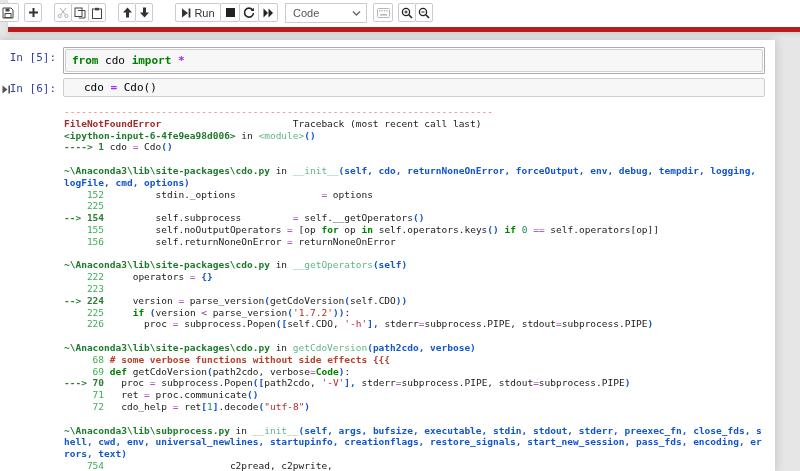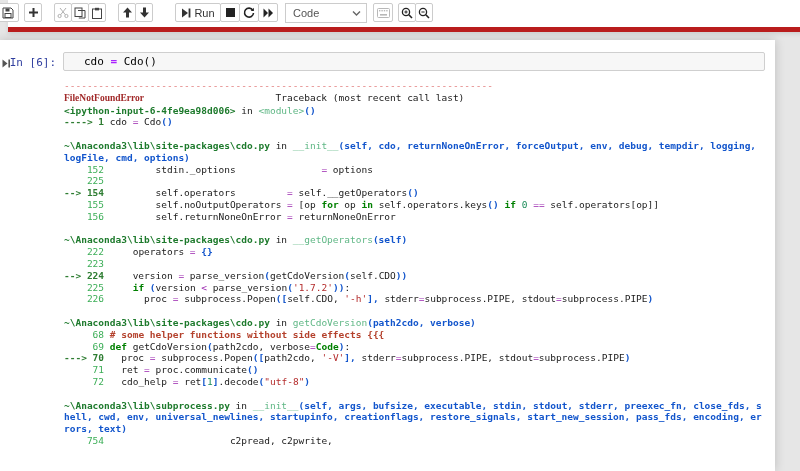--- a/index.html
+++ b/index.html
@@ -19,38 +19,38 @@
   .sel{box-sizing:border-box;position:relative;height:20px;margin-top:3px;width:82px;border:1px solid #ccc;
        border-radius:0;background:#fff;font-size:11px;color:#555;display:inline-flex;
        align-items:center;padding-left:7px;cursor:pointer;}
   .sel svg{position:absolute;right:5px;top:6px;}
   icon,.ic{display:inline-flex;}
   
   .page{position:absolute;top:40px;left:0;width:775px;height:431px;background:#fff;
         box-shadow:0 0 10px rgba(0,0,0,.18);overflow:hidden;}
   .cell{display:flex;align-items:flex-start;}
   .cell1{margin:7px 10px 0 0;}
-  .cell2{margin:12px 10px 0 0;}
+  .cell2{margin:4px 10px 0 0;}
   .promptcol{position:relative;flex:0 0 63px;box-sizing:border-box;text-align:right;padding:4px 7px 0 0;
              font-family:"DejaVu Sans Mono",monospace;font-size:11px;color:#303F9F;white-space:nowrap;}
   .runmark{position:absolute;left:2px;top:6px;}
   .selwrap{flex:1;border:1px solid #ababab;padding:1px;border-radius:1px;}
   .cmbox{box-sizing:border-box;border:1px solid #cfcfcf;background:#f7f7f7;border-radius:2px;
          padding:4px 6px;font-family:"DejaVu Sans Mono",monospace;font-size:11px;color:#000;
          white-space:pre;cursor:text;}
   .cell2 .cmbox{flex:1;padding:2px 20px;}
   
   .kw{color:#008000;font-weight:bold;}
   .opp{color:#AA22FF;font-weight:bold;}
   
   .outputarea{margin-top:9px;padding-left:64px;}
   .tb{width:702px;margin:0;font-family:"DejaVu Sans Mono",monospace;font-size:9.5px;
       line-height:11.8px;color:#1a1a1a;white-space:pre-wrap;word-break:break-all;}
   .tb-dash{color:#e27c7c;}
-  .tb-ename{color:#a22b2b;font-weight:bold;font-family:Liberation Serif, serif;}
+  .tb-ename{color:#a22b2b;font-weight:bold;}
   .tb-path{color:#1d7a2c;font-weight:bold;}
   .tb-func{color:#5fb785;}
   .tb-args{color:#1255cc;font-weight:bold;}
   .tb-blue{color:#1255cc;font-weight:bold;}
   .tb-lineno{color:#3cae57;}
   .tb-arrow{color:#2e7d32;font-weight:bold;}
   .tb-kw{color:#008000;font-weight:bold;}
   .tb-op{color:#9b27af;}
   .tb-num{color:#1c8c5a;}
   .tb-str{color:#b42c2c;text-align:center;}
@@ -202,20 +202,26 @@
               <path d="M7.8 7.8L11 11" stroke-width="1.6"></path>
               <path d="M3.4 5h3.2" stroke-width="1"></path>
             </svg>
         </span>
       </button>
     </span>
   </div>
 
   <div class="page">
 
+    <div class="cell cell1">
+      <div class="promptcol">In [5]:</div>
+      <div class="selwrap">
+        <div class="cmbox"><span class="kw">from</span><span> cdo </span><span class="kw">import</span><span> </span><span class="opp">*</span></div>
+      </div>
+    </div>
 
     <div class="cell cell2">
       <div class="promptcol">
         <span class="runmark">
           <svg width="9" height="9" viewBox="0 0 9 9">
               <path d="M0.5 0.5L5.5 4.5L0.5 8.5z" fill="#555"></path>
               <rect x="6.4" y="0.5" width="1.6" height="8" fill="#555"></rect>
             </svg>
         </span>
         <span>In [6]:</span>
@@ -225,33 +231,33 @@
 
     <div class="outputarea">
       <pre class="tb"><span class="tb-dash">---------------------------------------------------------------------------</span>
 <span class="tb-ename">FileNotFoundError</span><span>                       Traceback (most recent call last)</span>
 <span class="tb-path">&lt;ipython-input-6-4fe9ea98d006&gt;</span><span> in </span><span class="tb-func">&lt;module&gt;</span><span class="tb-blue">()</span>
 <span class="tb-arrow">----&gt; 1</span><span> cdo </span><span class="tb-op">=</span><span> Cdo</span><span class="tb-blue">()</span>
 
 <span class="tb-path">~\Anaconda3\lib\site-packages\cdo.py</span><span> in </span><span class="tb-func">__init__</span><span class="tb-args">(self, cdo, returnNoneOnError, forceOutput, env, debug, tempdir, logging, logFile, cmd, options)</span>
 <span class="tb-lineno">    152</span><span>         stdin._options               </span><span class="tb-op">=</span><span> options</span>
 <span class="tb-lineno">    225</span>
-<span class="tb-arrow">--&gt; 154</span><span>         self.operators         </span><span class="tb-op">=</span><span> self.__getOperators</span><span class="tb-blue">()</span>
+<span class="tb-arrow">--&gt; 154</span><span>         self.subprocess         </span><span class="tb-op">=</span><span> self.__getOperators</span><span class="tb-blue">()</span>
 <span class="tb-lineno">    155</span><span>         self.noOutputOperators </span><span class="tb-op">=</span><span> [op </span><span class="tb-kw">for</span><span> op </span><span class="tb-kw">in</span><span> self.operators.keys</span><span class="tb-blue">()</span><span> </span><span class="tb-kw">if</span><span> </span><span class="tb-num">0</span><span> </span><span class="tb-op">==</span><span> self.operators[op]]</span>
 <span class="tb-lineno">    156</span><span>         self.returnNoneOnError </span><span class="tb-op">=</span><span> returnNoneOnError</span>
 
 <span class="tb-path">~\Anaconda3\lib\site-packages\cdo.py</span><span> in </span><span class="tb-func">__getOperators</span><span class="tb-args">(self)</span>
 <span class="tb-lineno">    222</span><span>     operators </span><span class="tb-op">=</span><span> </span><span class="tb-blue">{}</span>
 <span class="tb-lineno">    223</span>
 <span class="tb-arrow">--&gt; 224</span><span>     version </span><span class="tb-op">=</span><span> parse_version</span><span class="tb-blue">(</span><span>getCdoVersion</span><span class="tb-blue">(</span><span>self.CDO</span><span class="tb-blue">))</span>
 <span class="tb-lineno">    225</span><span>     </span><span class="tb-kw">if</span><span> </span><span class="tb-blue">(</span><span>version </span><span class="tb-op">&lt;</span><span> parse_version</span><span class="tb-blue">(</span><span class="tb-str">'1.7.2'</span><span class="tb-blue">))</span><span>:</span>
 <span class="tb-lineno">    226</span><span>       proc </span><span class="tb-op">=</span><span> subprocess.Popen</span><span class="tb-blue">([</span><span>self.CDO, </span><span class="tb-str">'-h'</span><span class="tb-blue">],</span><span> stderr</span><span class="tb-op">=</span><span>subprocess.PIPE, stdout</span><span class="tb-op">=</span><span>subprocess.PIPE</span><span class="tb-blue">)</span>
 
 <span class="tb-path">~\Anaconda3\lib\site-packages\cdo.py</span><span> in </span><span class="tb-func">getCdoVersion</span><span class="tb-args">(path2cdo, verbose)</span>
-<span class="tb-lineno">     68</span><span> </span><span class="tb-comment"># some helper functions without side effects {{{</span>
+<span class="tb-lineno">     68</span><span> </span><span class="tb-comment"># some verbose functions without side effects {{{</span>
 <span class="tb-lineno">     69</span><span> </span><span class="tb-kw">def</span><span> getCdoVersion</span><span class="tb-blue">(</span><span>path2cdo, verbose</span><span class="tb-op">=</span><span class="tb-kw">Code</span><span class="tb-blue">)</span><span>:</span>
 <span class="tb-arrow">---&gt; 70</span><span>   proc </span><span class="tb-op">=</span><span> subprocess.Popen</span><span class="tb-blue">([</span><span>path2cdo, </span><span class="tb-str">'-V'</span><span class="tb-blue">],</span><span> stderr</span><span class="tb-op">=</span><span>subprocess.PIPE, stdout</span><span class="tb-op">=</span><span>subprocess.PIPE</span><span class="tb-blue">)</span>
 <span class="tb-lineno">     71</span><span>   ret </span><span class="tb-op">=</span><span> proc.communicate</span><span class="tb-blue">()</span>
 <span class="tb-lineno">     72</span><span>   cdo_help </span><span class="tb-op">=</span><span> ret</span><span class="tb-blue">[</span><span class="tb-num">1</span><span class="tb-blue">]</span><span>.decode</span><span class="tb-blue">(</span><span class="tb-str">"utf-8"</span><span class="tb-blue">)</span>
 
 <span class="tb-path">~\Anaconda3\lib\subprocess.py</span><span> in </span><span class="tb-func">__init__</span><span class="tb-args">(self, args, bufsize, executable, stdin, stdout, stderr, preexec_fn, close_fds, shell, cwd, env, universal_newlines, startupinfo, creationflags, restore_signals, start_new_session, pass_fds, encoding, errors, text)</span>
 <span class="tb-lineno">    754</span><span>                      c2pread, c2pwrite,</span>
 </pre>
     </div>
 

